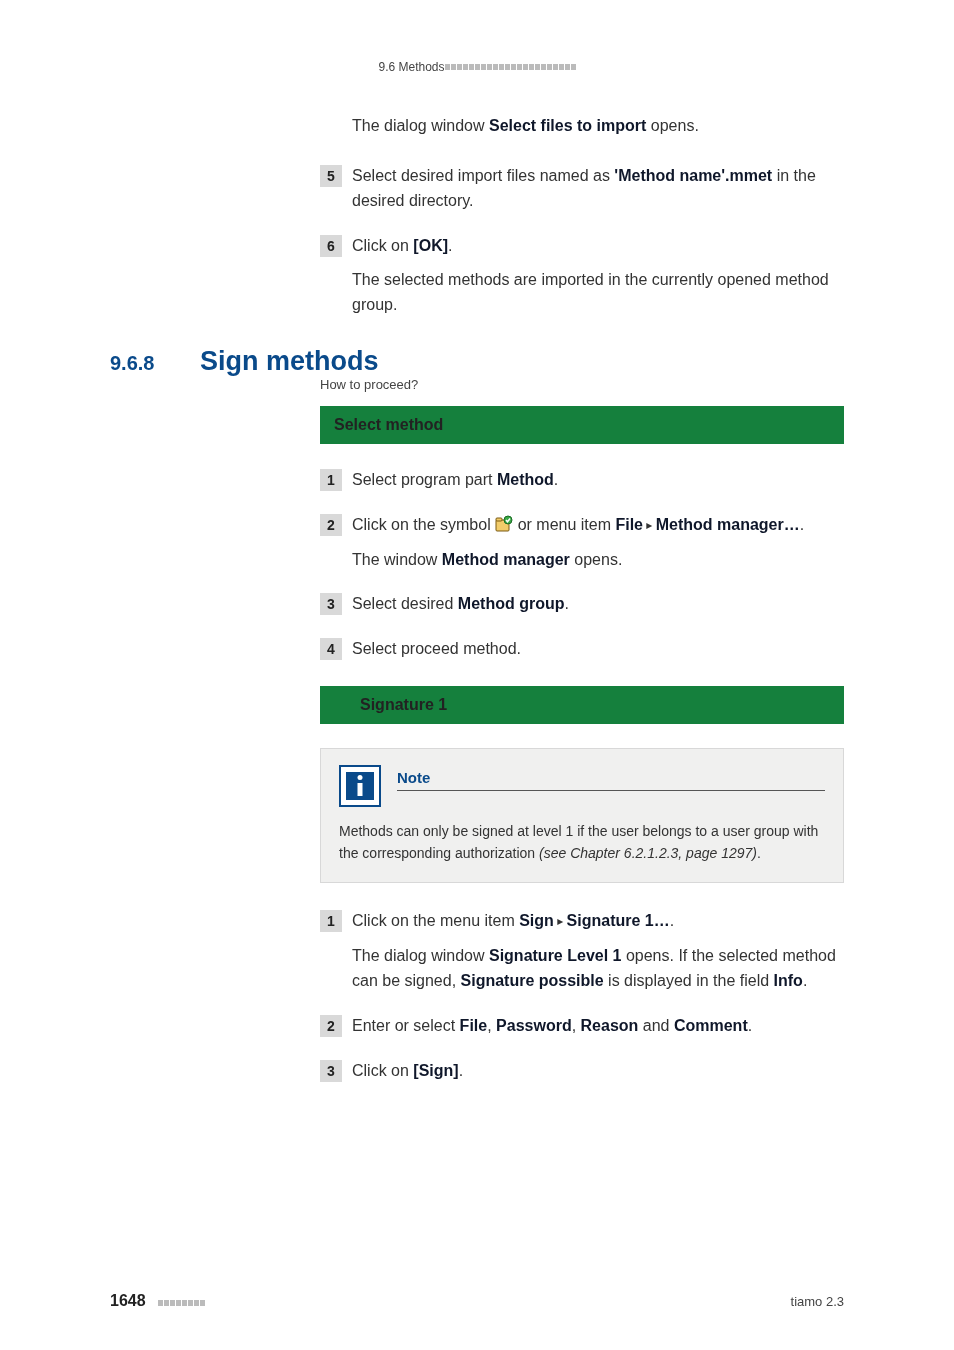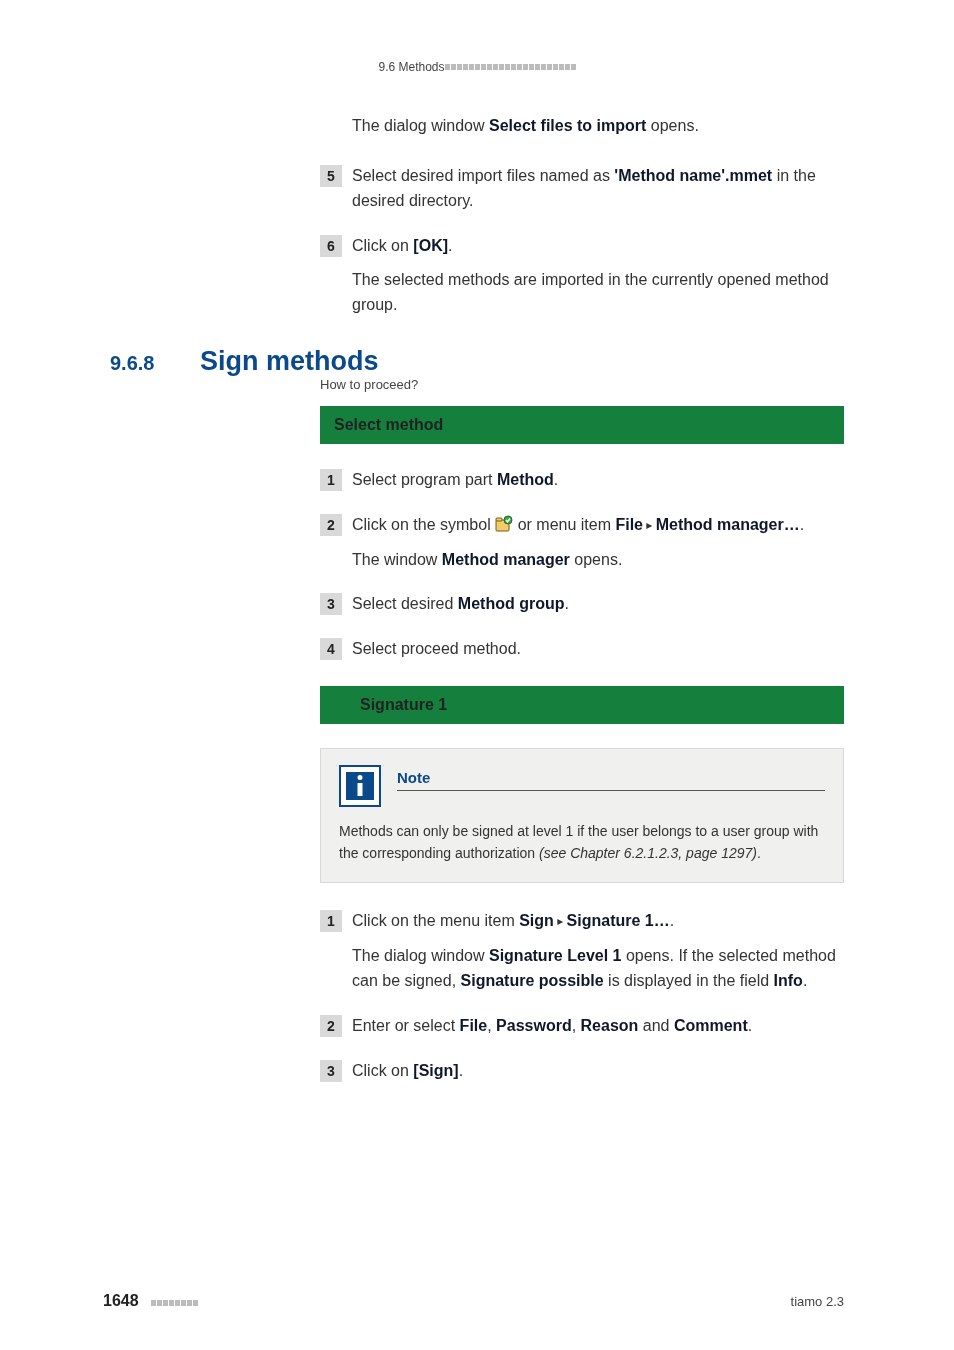--- a/index.html
+++ b/index.html
@@ -160,21 +160,21 @@
   }
   .note-text {
     font-size: 14px;
     color: #333;
     line-height: 1.55;
   }
   .italic { font-style: italic; }
   .footer-row {
     position: absolute;
     bottom: 40px;
-    left: 103px;
+    left: 110px;
     right: 110px;
     display: flex;
     justify-content: space-between;
     align-items: center;
   }
   .page-num {
     font-size: 16px;
     font-weight: 700;
     color: #222;
   }

